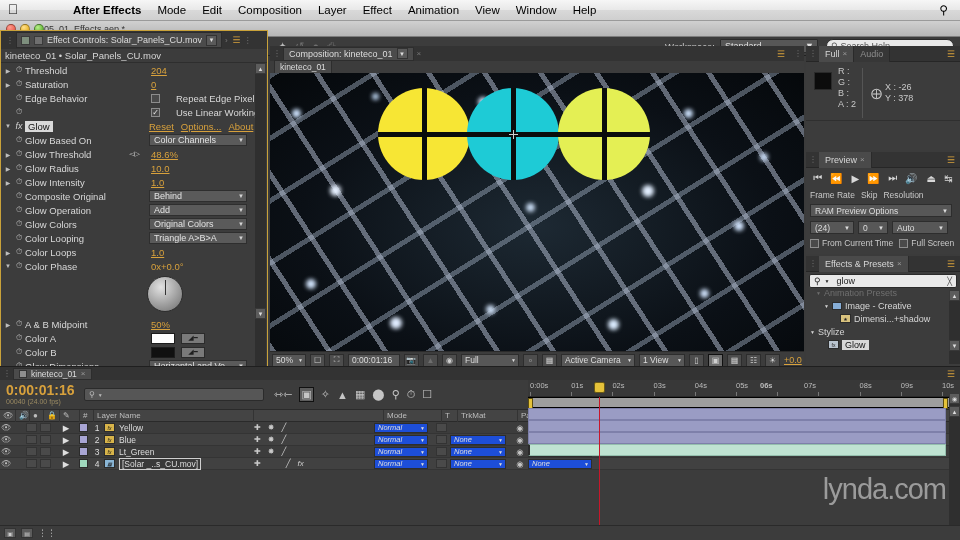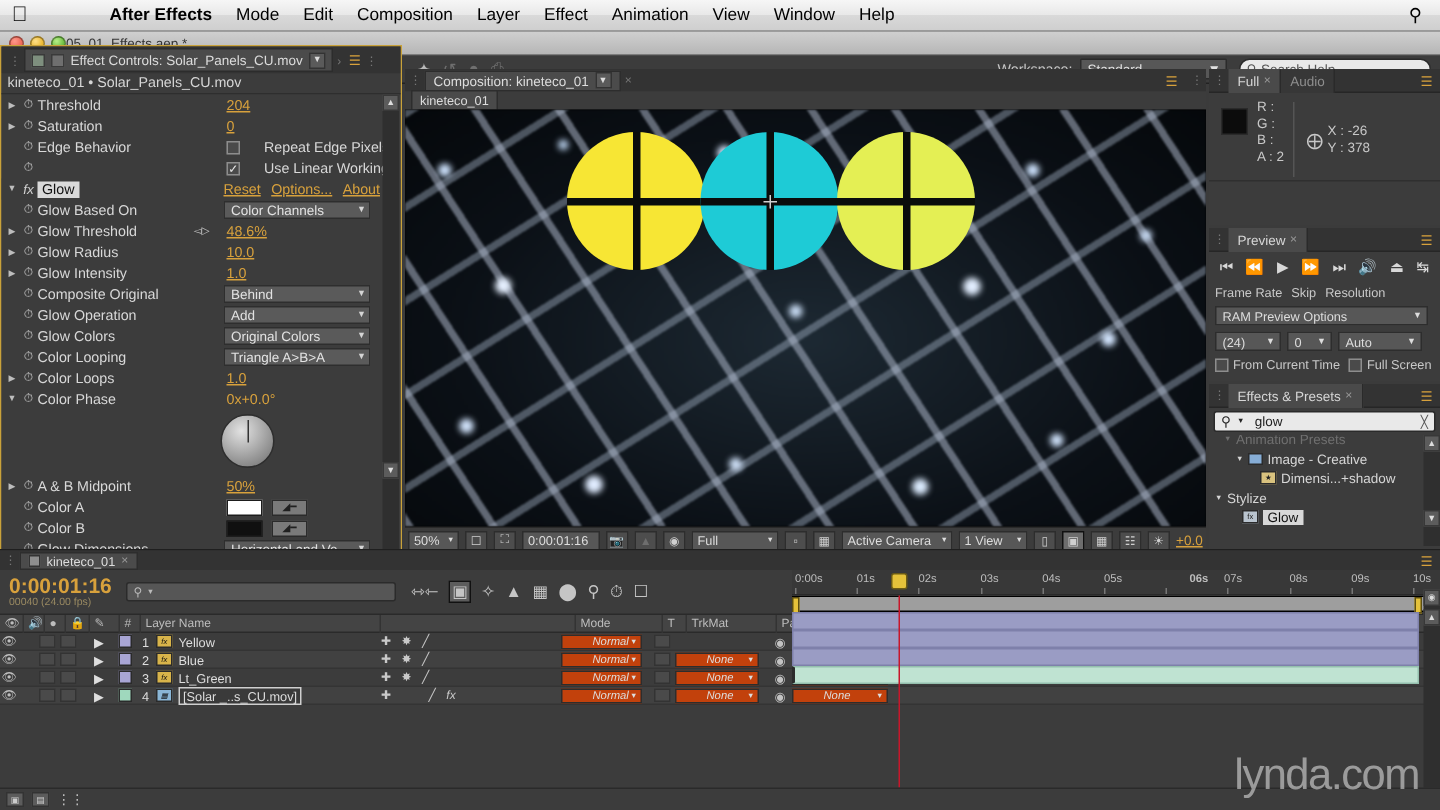--- a/index.html
+++ b/index.html
@@ -222,42 +222,42 @@
      font-size:8px; color:#bdbdbd; border-bottom:1px solid #2a2a2a;}
   .colHead .seg{ border-right:1px solid #333; height:12px; display:flex;align-items:center;padding:0 3px;}
   .lyrRow{ height:12px; display:flex; align-items:center; font-size:8.5px;
      color:#dedede; border-bottom:1px solid #343434;}
   .lyrRow:nth-child(even){ background:#414141;}
   .lyrSeg{ display:flex; align-items:center; height:12px; }
   .eye{ width:12px;text-align:center;color:#bfbfbf;font-size:8px;}
   .tinybox{ width:11px;height:9px;background:#4a4a4a;border:1px solid #333;}
   .lyrColor{ width:9px;height:9px;border:1px solid #2b2b2b;}
   .lyrIco{ width:11px;height:9px;border:1px solid #2b2b2b;font-size:5px;text-align:center;line-height:9px;color:#111;}
-  .modeSel{ width:54px;height:10px;background:#c2410c;border:1px solid #2d2d2d;
-     font-size:7.5px;color:#ddd;display:flex;align-items:center;padding-left:20px;position:relative;}
+  .modeSel{ width:54px;height:10px;background:#1d4ed8;border:1px solid #2d2d2d;
+     font-size:7.5px;color:#ddd;display:flex;align-items:center;padding-left:3px;position:relative;}
   .modeSel .ar{position:absolute;right:2px;font-size:5px;}
   .nameSel{ background:#3a3a3a; border:1px solid #cfcfcf; padding:0 2px;}
   .tlRight{ position:absolute; left:528px; top:13px; width:432px; height:161px;}
   .ruler{ height:17px; background:#383838; position:relative; border-bottom:1px solid #2a2a2a;}
   .rtick{ position:absolute; top:1px; font-size:7.5px; color:#bdbdbd;}
   .rtickmark{ position:absolute; bottom:0; width:1px; height:4px; background:#777;}
   .workarea{ position:relative; height:11px; background:#9e9e9e; border-top:1px solid #000;
      border-bottom:1px solid #000;}
   .wabar{position:absolute;top:0;width:5px;height:11px;background:#e5c23a;border:1px solid #5c4e12;}
   .tracks{ position:relative; height:60px; }
   .bar{ position:absolute; left:0; height:12px; }
   .bar.purple{ background:#9a9cc4; border:1px solid #7e80aa;}
   .bar.green{ background:#bfe3d2; border:1px solid #94bfad; border-left:2px solid #2b2b2b;}
   .cti{ position:absolute; top:0; width:1px; background:#c8162a; }
   .ctiHead{ position:absolute; top:0; width:11px;height:11px;background:#e5c23a;
      border:1px solid #6a5a16; border-radius:2px;}
   .tlFoot{ position:absolute; left:0; bottom:0; width:960px; height:15px;
      background:#3c3c3c; border-top:1px solid #2a2a2a; display:flex;
      align-items:center; gap:5px; padding-left:4px; color:#c3c3c3; font-size:9px;}
-  .watermark{ position:absolute; right:14px; bottom:6px; font-size:29px;
+  .watermark{ position:absolute; right:14px; bottom:34px; font-size:29px;
      color:rgba(215,215,215,.62); letter-spacing:-1px; pointer-events:none;}
   .vscroll{ position:absolute; right:0; top:13px; width:11px; height:146px; background:#2f2f2f;}
   .vscroll div{width:11px;height:11px;background:#5c5c5c;border:1px solid #383838;
      color:#ddd;font-size:6px;text-align:center;line-height:11px;}
 </style>
 </head>
 <body>
 
 <div class="app">
 
@@ -922,23 +922,23 @@
           <span class="rtick" style="left: 43.2px;">01s</span>
           <span class="rtickmark" style="left: 43.2px;"></span>
           <span class="rtick" style="left: 84.4px;">02s</span>
           <span class="rtickmark" style="left: 84.4px;"></span>
           <span class="rtick" style="left: 125.6px;">03s</span>
           <span class="rtickmark" style="left: 125.6px;"></span>
           <span class="rtick" style="left: 166.8px;">04s</span>
           <span class="rtickmark" style="left: 166.8px;"></span>
           <span class="rtick" style="left: 208px;">05s</span>
           <span class="rtickmark" style="left: 208px;"></span>
-          <span class="rtick" style="left: 265px; font-weight: bold;">06s</span>
+          <span class="rtick" style="left: 232px; font-weight: bold;">06s</span>
           <span class="rtickmark" style="left: 249.2px;"></span>
-          <span class="rtick" style="left: 288px;">07s</span>
+          <span class="rtick" style="left: 276px;">07s</span>
           <span class="rtickmark" style="left: 290.4px;"></span>
           <span class="rtick" style="left: 331.6px;">08s</span>
           <span class="rtickmark" style="left: 331.6px;"></span>
           <span class="rtick" style="left: 372.8px;">09s</span>
           <span class="rtickmark" style="left: 372.8px;"></span>
           <span class="rtick" style="left: 414px;">10s</span>
           <span class="rtickmark" style="left: 414px;"></span>
         </div>
       <div class="workarea">
         <div class="wabar" style="left:0"></div>

